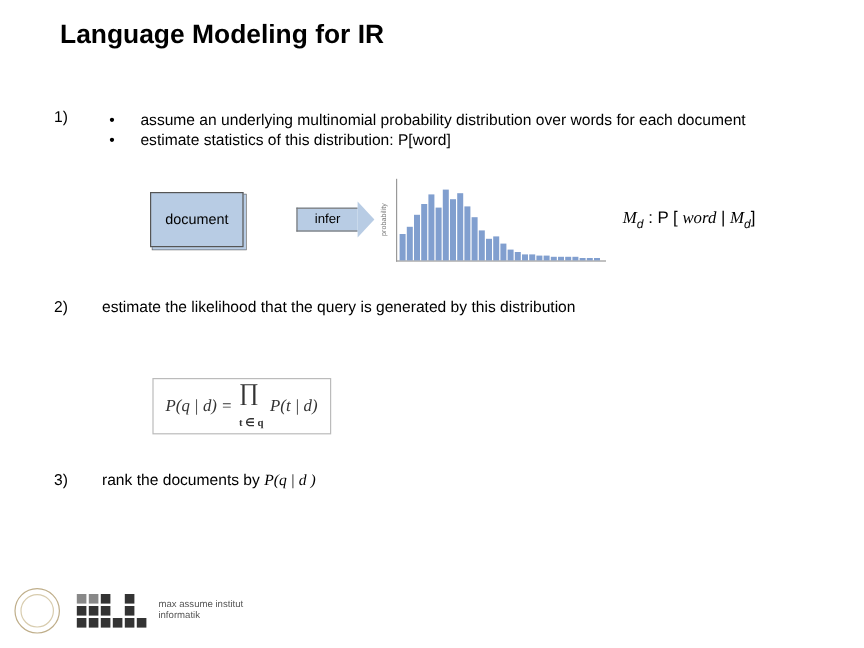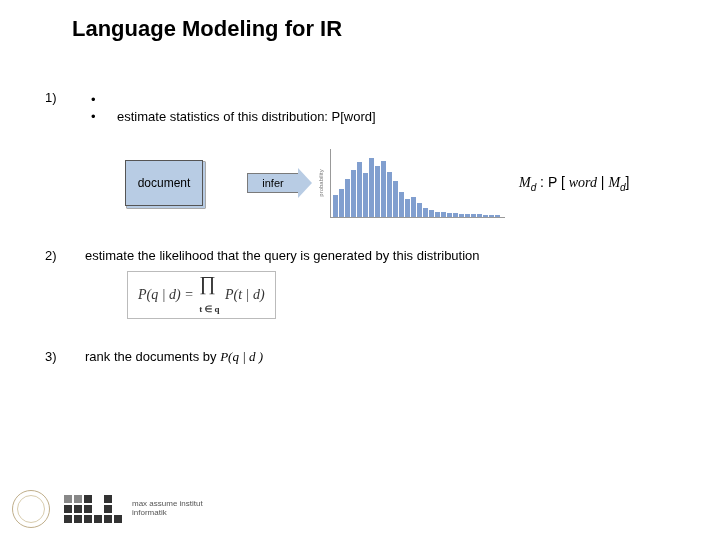--- a/index.html
+++ b/index.html
@@ -18,21 +18,20 @@
     width: 720px;
     height: 540px;
     box-sizing: border-box;
   }
   .title {
     position: absolute;
     left: 50px;
     top: 16px;
     font-size: 22px;
     font-weight: bold;
-    margin-left: 22px;
   }
   .content {
     position: absolute;
     left: 45px;
     top: 90px;
     right: 30px;
   }
   .item {
     display: flex;
     margin-bottom: 22px;
@@ -146,20 +145,21 @@
     margin: 8px 0 0 42px;
   }
   .formula-box {
     display: inline-block;
     border: 1px solid #bbb;
     padding: 4px 10px 2px 10px;
     font-family: "Times New Roman", serif;
     font-size: 14px;
     font-style: italic;
     color: #333;
+    margin-top: 44px;
   }
   .formula-box .prod {
     font-size: 20px;
     font-style: normal;
     display: inline-block;
     vertical-align: middle;
     line-height: 14px;
     margin: 0 2px;
   }
   .formula-box .sub {
@@ -225,20 +225,21 @@
 
   <div class="title">Language Modeling for IR</div>
 
   <div class="content">
 
     <div class="item">
       <div class="num">1)</div>
       <div class="body">
         <div class="sub">
           <div class="bullet">•</div>
+          <div>assume an underlying multinomial probability distribution over words for each document</div>
         </div>
         <div class="sub">
           <div class="bullet">•</div>
           <div>estimate statistics of this distribution: P[word]</div>
         </div>
 
         <div class="diagram">
           <div class="doc-icon">document</div>
           <div class="arrow">
             <div class="arrow-body">infer</div>

